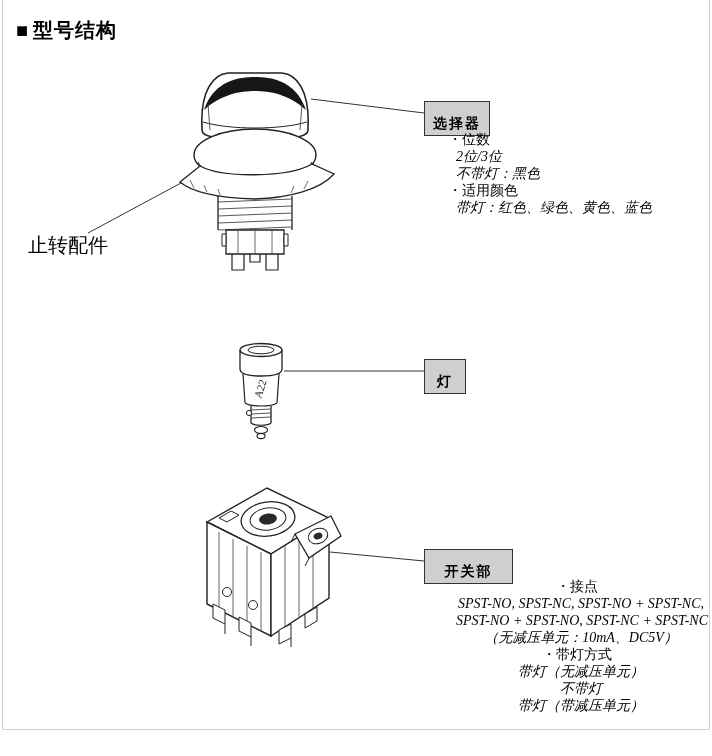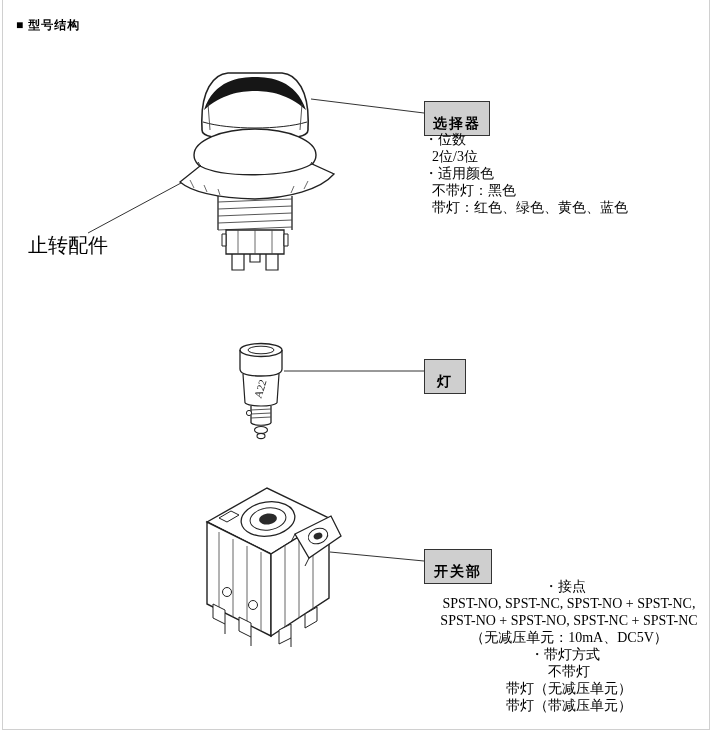--- a/index.html
+++ b/index.html
@@ -3,43 +3,43 @@
 <meta charset="utf-8">
 <style>
   * { margin:0; padding:0; box-sizing:border-box; }
   html,body { background:#ffffff; }
   body { font-family:"Liberation Serif","DejaVu Serif",serif; color:#000; }
   .page { position:relative; width:712px; height:756px; background:#fff; overflow:hidden; }
   .page-frame { position:absolute; left:2px; right:2px; top:-2px; bottom:26px;
                 border:1px solid #d0d0d0; border-top:none; pointer-events:none; }
   .page-title { position:absolute; left:16px; top:17px;
                 font-family:"Liberation Sans","DejaVu Sans",sans-serif;
-                font-weight:bold; font-size:12px; letter-spacing:1px; }
+                font-weight:bold; font-size:20px; letter-spacing:1px; }
   .page-title .marker { margin-right:4px; }
   .leaders { position:absolute; left:0; top:0; pointer-events:none; }
   .figure { position:absolute; }
   .callout { position:absolute; background:#cfcfcf; border:1px solid #333;
              text-align:center; font-size:14px; font-weight:bold;
              letter-spacing:2px; padding:13px 0 2px; }
   .details { position:absolute; font-size:14px; line-height:17px; width:282px; }
-  .details .ln { white-space:nowrap; }
-  .details .indent { padding-left:8px; }
+  .details .ln { white-space:nowrap;margin-left:24px; }
+  .details .indent { padding-left:8px;font-style:italic; }
   .side-label { position:absolute; font-size:20px; white-space:nowrap; }
 
   .sel-figure   { left:170px; top:64px; }
   .anti-label   { left:28px;  top:232px; }
   .sel-callout  { left:424px; top:101px; width:66px; }
   .sel-details  { left:424px; top:131px; }
 
   .lamp-figure  { left:236px; top:341px; }
   .lamp-callout { left:424px; top:359px; width:42px; }
   .lamp-details { left:424px; top:389px; }
 
   .sw-figure    { left:183px; top:474px; }
-  .sw-callout   { left:424px; top:549px; width:68px; }
+  .sw-callout   { left:424px; top:549px; width:89px; }
   .sw-details   { left:424px; top:578px;text-align:center; }
 </style>
 </head>
 <body>
 
 <div class="page">
 
   <div class="page-frame"></div>
 
   <div class="page-title">
@@ -79,22 +79,22 @@
 
   <div class="side-label anti-label">止转配件</div>
 
   <div class="callout sel-callout" style="background: rgb(207, 207, 207); border-color: rgb(51, 51, 51);">
     <span>选择器</span>
   </div>
 
   <div class="details sel-details">
     <div class="ln">・位数</div>
     <div class="ln indent">2位/3位</div>
+    <div class="ln indent">不带灯：黑色</div>
     <div class="ln">・适用颜色</div>
-    <div class="ln indent">不带灯：黑色</div>
     <div class="ln indent">带灯：红色、绿色、黄色、蓝色</div>
   </div>
 
   <div class="figure lamp-figure">
     <svg width="52" height="104" viewBox="0 0 52 104">
       <ellipse cx="25" cy="9" rx="21" ry="6.5" fill="#ffffff" stroke="#222" stroke-width="1.3"></ellipse>
       <ellipse cx="25" cy="9" rx="13" ry="3.8" fill="none" stroke="#222" stroke-width="1"></ellipse>
       <path d="M4,9 L4,28 C4,33 12,35 25,35 C38,35 46,33 46,28 L46,9" fill="none" stroke="#222" stroke-width="1.3"></path>
       <path d="M7,33 L9,62 M43,33 L41,62" stroke="#222" stroke-width="1.2"></path>
       <path d="M9,62 C14,66 36,66 41,62" fill="none" stroke="#222" stroke-width="1.2"></path>
@@ -146,18 +146,18 @@
   <div class="callout sw-callout" style="background: rgb(207, 207, 207); border-color: rgb(51, 51, 51);">
     <span>开关部</span>
   </div>
 
   <div class="details sw-details">
     <div class="ln">・接点</div>
     <div class="ln indent">SPST-NO, SPST-NC, SPST-NO + SPST-NC,</div>
     <div class="ln indent">SPST-NO + SPST-NO, SPST-NC + SPST-NC</div>
     <div class="ln indent">（无减压单元：10mA、DC5V）</div>
     <div class="ln">・带灯方式</div>
+    <div class="ln indent">带灯（无减压单元）</div>
     <div class="ln indent">不带灯</div>
-    <div class="ln indent">带灯（无减压单元）</div>
     <div class="ln indent">带灯（带减压单元）</div>
   </div>
 
 </div>
 
 </body></html>

